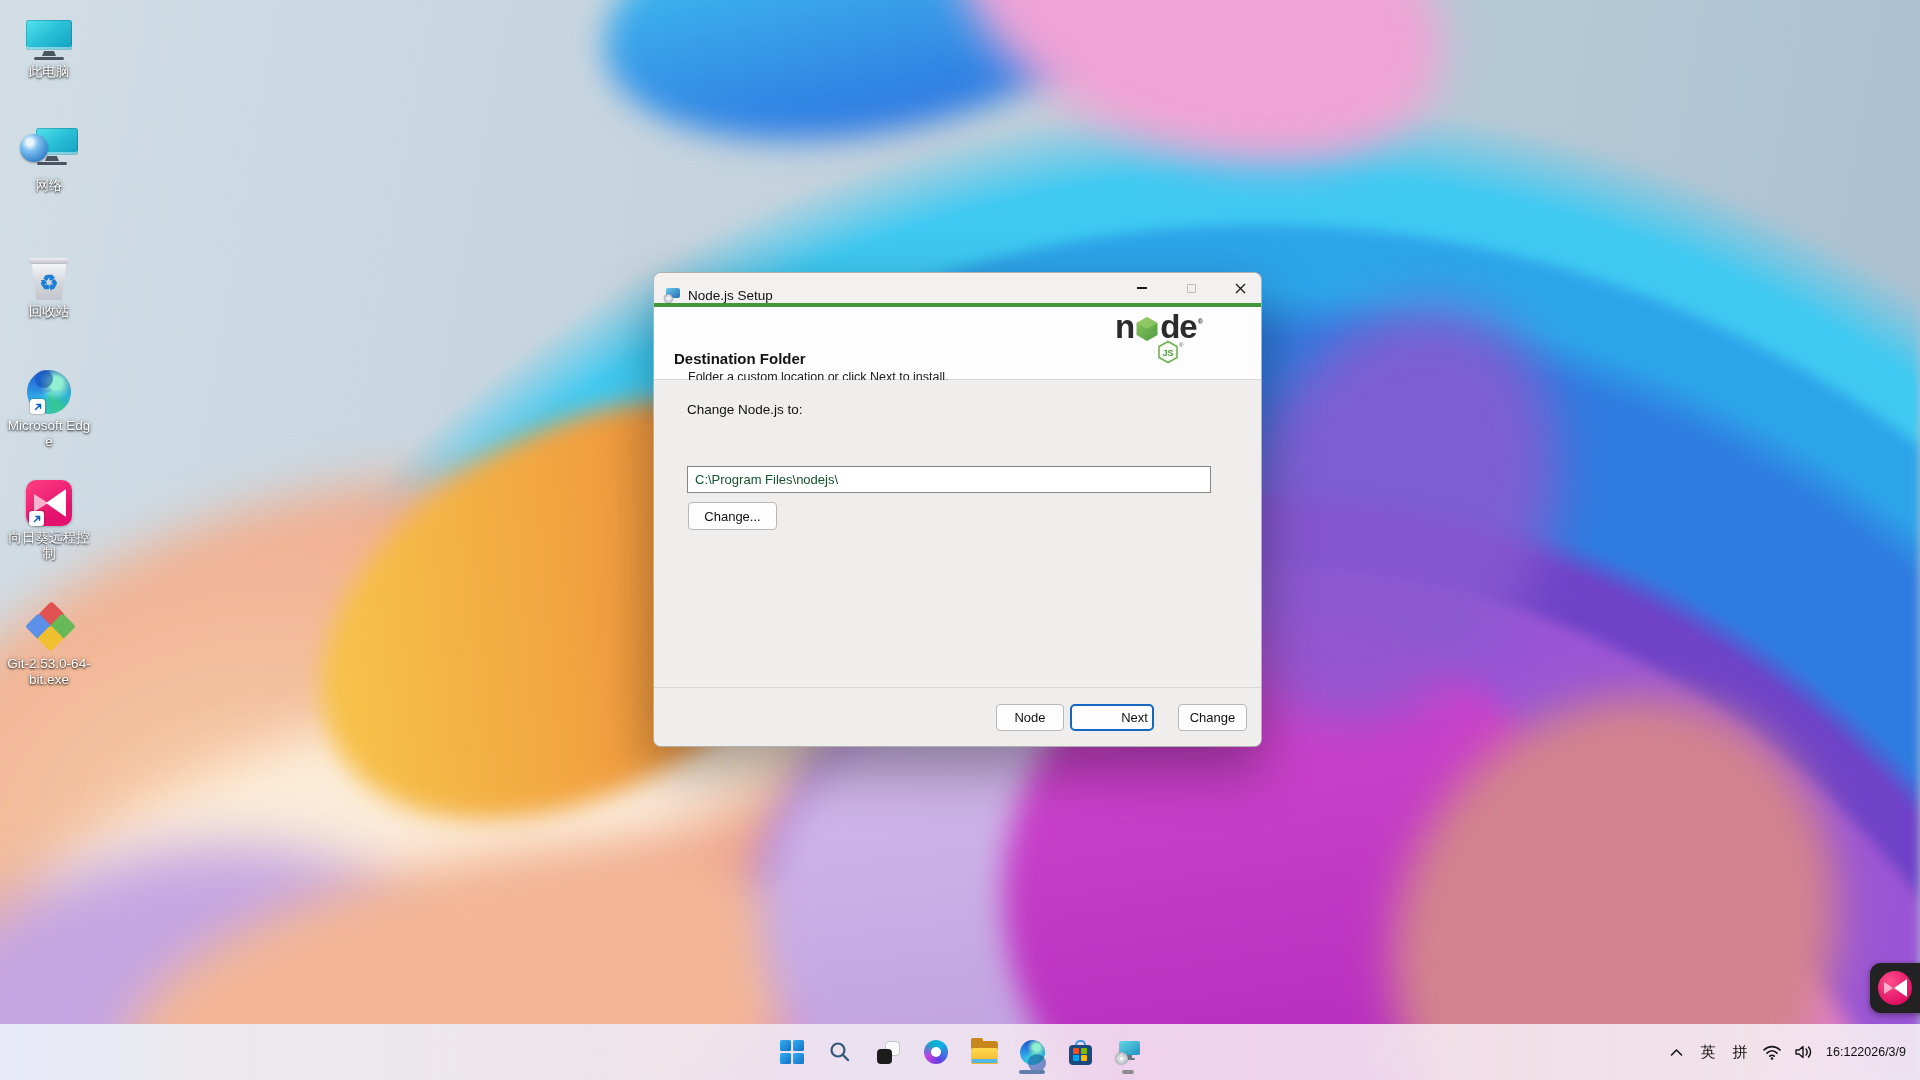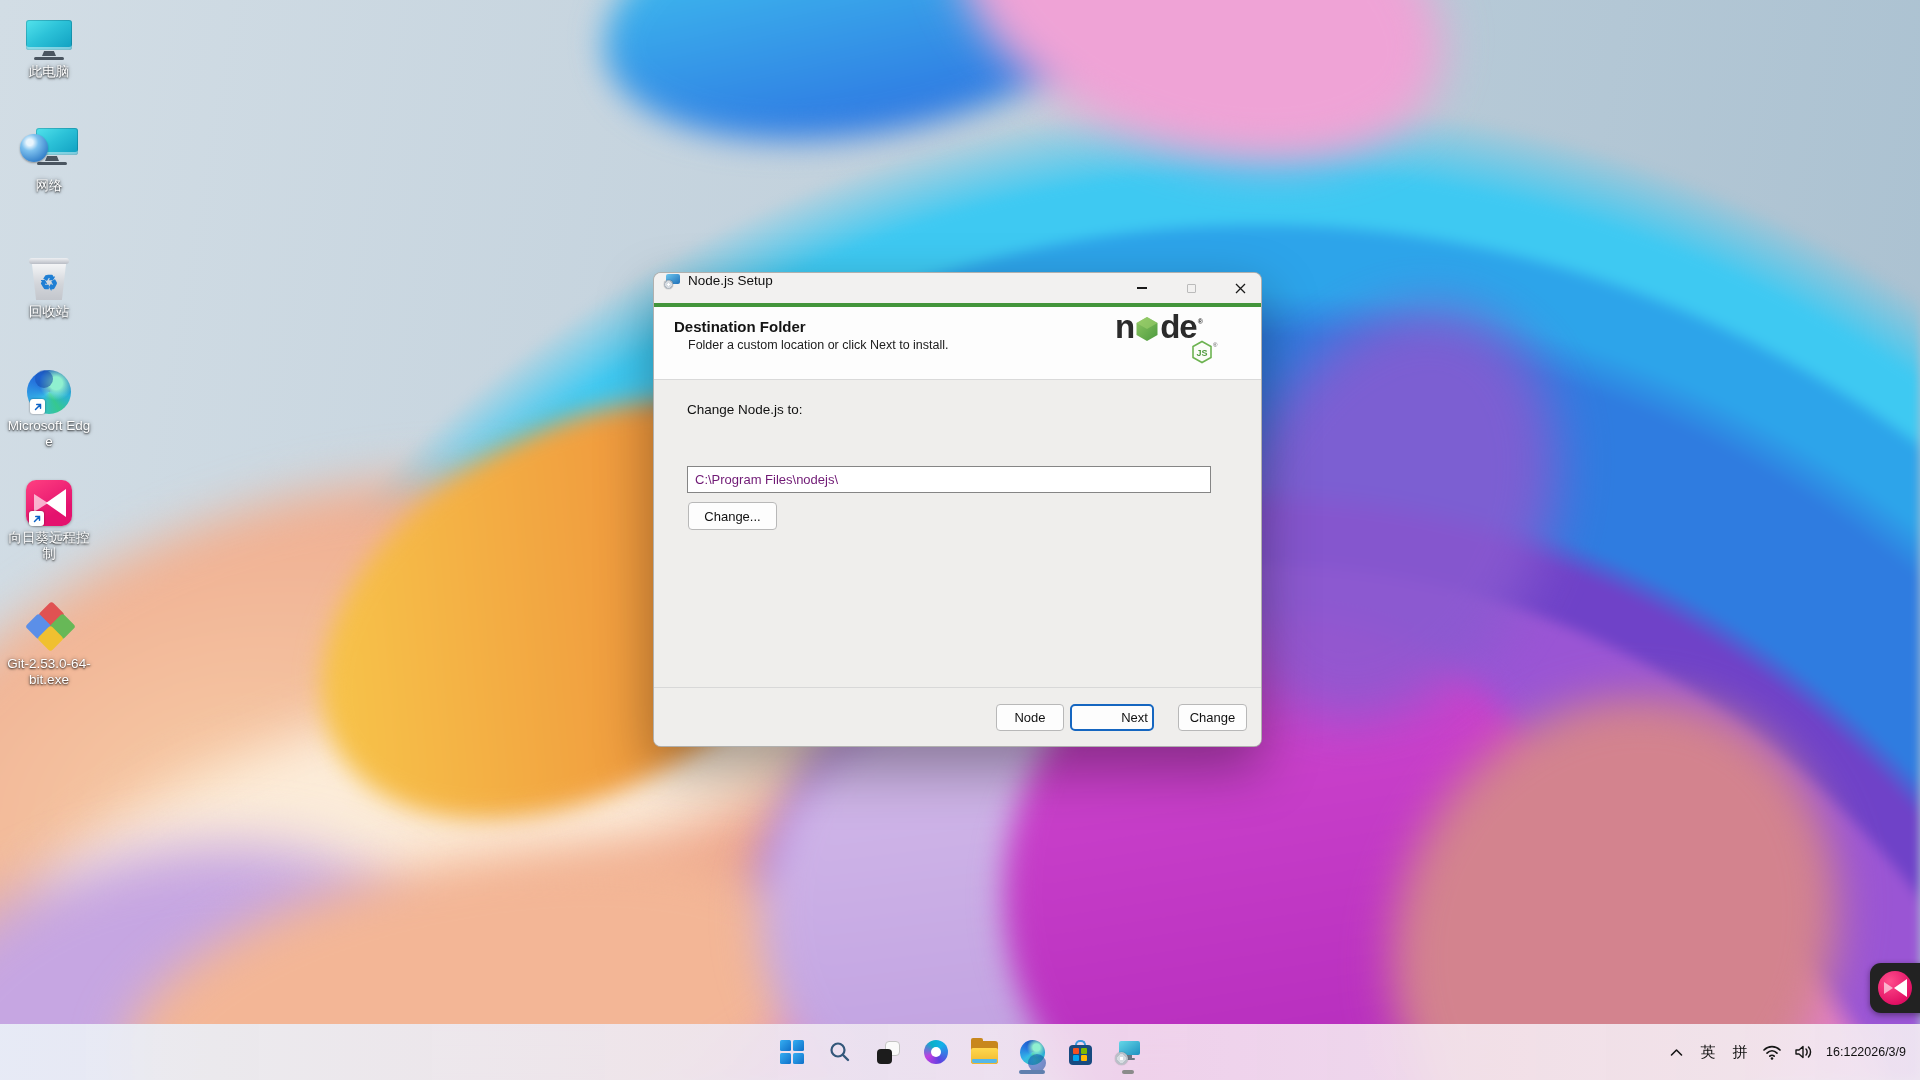--- a/index.html
+++ b/index.html
@@ -96,52 +96,52 @@
 
   .sc-badge { position:absolute; left:3px; bottom:0px; width:15px; height:15px;
     background:#fff; border-radius:3px; box-shadow:0 0 2px rgba(0,0,0,.5);
     display:flex; align-items:center; justify-content:center; }
 
   
   .dialog { position:absolute; left:653px; top:272px; width:609px; height:475px;
     background:#efeeec; border-radius:8px; overflow:hidden;
     border:1px solid rgba(60,60,60,.35); box-shadow:0 22px 55px rgba(0,0,0,.35);
     display:flex; flex-direction:column; }
-  .titlebar { height:30px; background:#f2f1f0; display:flex; align-items:flex-start;
+  .titlebar { height:30px; background:#f2f1f0; display:flex; align-items:flex-end;
     padding-left:10px; gap:7px; flex:none; }
   .app-title { font-size:13.5px; color:#111; flex:1; }
   .tb-ico { position:relative; width:17px; height:16px; flex:none; }
   .tb-ico .scr { position:absolute; left:2px; top:1px; width:14px; height:10px;
     background:linear-gradient(145deg,#6cc6ee,#1f6fb8); border-radius:2px; }
   .tb-ico .dsc { position:absolute; left:0; bottom:0; width:9px; height:9px; border-radius:50%;
     background:radial-gradient(circle,#fff 0 20%,#d7dce2 21% 50%,#aeb6bf 51%); box-shadow:0 0 1px rgba(0,0,0,.6); }
   .winbtn { width:42px; height:30px; display:flex; align-items:center; justify-content:center; flex:none; }
   .glyph-min { width:10px; height:1.4px; background:#1a1a1a; }
   .glyph-max { width:9px; height:9px; border:1.3px solid #bbb; border-radius:1px; }
 
   .greenbar { height:4px; background:#43953b; flex:none; }
 
   .dlg-header { position:relative; height:73px; background:#fdfdfd;
     border-bottom:1px solid #d9d9d9; flex:none; }
-  .hdr-title { font-size:15px; font-weight:bold; color:#151515; padding:11px 0 3px 20px; }
+  .hdr-title { font-size:15px; font-weight:bold; color:#151515; padding:11px 0 3px 20px;margin-top:32px; }
   .hdr-sub { font-size:12.5px; color:#202020; padding-left:34px; }
 
   .nodelogo { position:absolute; right:16px; top:3px; width:130px; }
   .node-word { display:flex; align-items:flex-end; line-height:1;
     font-weight:bold; font-size:33px; letter-spacing:-1px; color:#2b2b2b; }
   .node-word .hex { margin:0 1px 1px 1px; }
   .node-reg { font-size:7px; margin:0 0 18px 1px; color:#2b2b2b; }
-  .js-badge { display:flex; align-items:flex-start; margin:-3px 0 0 76px; }
+  .js-badge { display:flex; align-items:flex-start; margin:-3px 0 0 42px; }
   .js-reg { font-size:6px; color:#555; margin-top:2px; }
 
   .dlg-body { position:relative; flex:1; background:#efeeec; }
   .lbl-install { position:absolute; left:33px; top:22px; font-size:13.5px; color:#111; }
   .path-input { position:absolute; left:33px; top:86px; width:524px; height:27px;
     border:1px solid #858585; background:#fff; font-size:13px; padding:0 7px;
-    font-family:"Liberation Sans", sans-serif; color:#701a75; outline:none; }
+    font-family:"Liberation Sans", sans-serif; color:#14532d; outline:none; }
   .btn { font-family:"Liberation Sans", sans-serif; font-size:13px; color:#111;
     background:#fdfdfd; border:1px solid #b8b8b8; border-radius:4px; cursor:default; }
   .btn-change { position:absolute; left:34px; top:122px; width:89px; height:28px; }
 
   .dlg-footer { height:59px; flex:none; background:#efeeec; border-top:1px solid #d8d8d8;
     display:flex; align-items:center; justify-content:flex-end; padding-right:14px; }
   .btn-back { width:68px; height:27px; margin-right:6px; }
   .btn-next { width:84px; height:27px; border:2px solid #1566c0; border-radius:5px;padding-left:45px; }
   .btn-cancel { width:69px; height:27px; margin-left:24px; }
 

